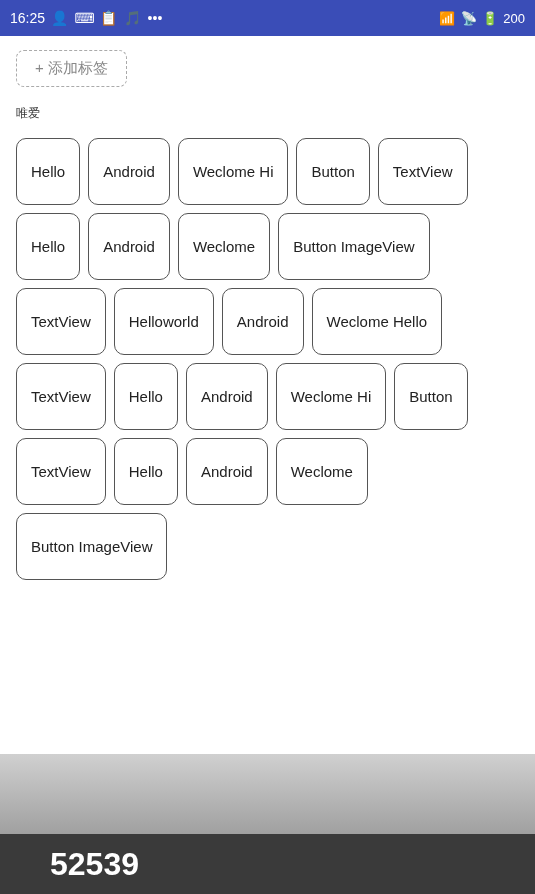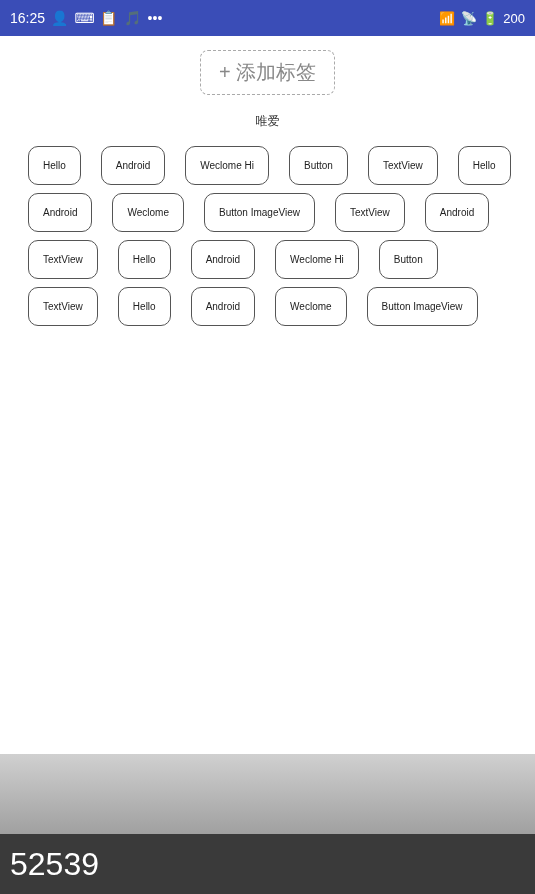--- a/index.html
+++ b/index.html
@@ -1,15 +1,15 @@
 <!DOCTYPE html>
 <html><head>
   <meta charset="utf-8">
   <style>
-    * { margin: 0; padding: 0; box-sizing: border-box; text-align: center; }
+    * { margin: 0; padding: 0; box-sizing: border-box; }
     html, body { width: 535px; height: 894px; overflow: hidden; font-family: sans-serif; background: #fff; }
 
     
     .status-bar {
       width: 535px;
       height: 36px;
       background: #3a4db7;
       display: flex;
       align-items: center;
       justify-content: space-between;
@@ -31,21 +31,21 @@
 
     
     .add-tag-btn {
       display: inline-flex;
       align-items: center;
       gap: 4px;
       border: 1.5px dashed #aaa;
       border-radius: 8px;
       padding: 8px 18px;
       color: #888;
-      font-size: 20px;
+      font-size: 15px;
       margin-bottom: 18px;
       cursor: pointer;
       background: #fff;
     }
 
     
     .section-label {
       font-size: 12px;
       color: #333;
       margin-bottom: 16px;
@@ -53,27 +53,26 @@
 
     
     .tags-container {
       display: flex;
       flex-wrap: wrap;
       gap: 8px;
     }
     .tag-chip {
       border: 1.5px solid #555;
       border-radius: 10px;
-      padding: 13px 14px;
-      font-size: 10px;
+      padding: 24px 14px;
+      font-size: 15px;
       color: #222;
       background: #fff;
       cursor: pointer;
       white-space: nowrap;
-      margin-left: 12px;
     }
 
     
     .footer-gradient {
       width: 535px;
       height: 80px;
       background: linear-gradient(to bottom, #d0d0d0, #a0a0a0);
     }
 
     
@@ -81,21 +80,22 @@
       width: 535px;
       height: 60px;
       background: #3a3a3a;
       display: flex;
       align-items: center;
       padding-left: 10px;
     }
     .number-text {
       color: #fff;
       font-size: 32px;
-      font-weight: normal;
+      font-weight: bold;
+      margin-left: 40px;
     }
   </style>
 </head>
 <body>
 
 <div class="status-bar">
   <div class="status-left">
     <span>16:25</span>
     <span>👤</span>
     <span>⌨</span>
@@ -118,21 +118,23 @@
       <div class="tag-chip">Hello</div>
       <div class="tag-chip">Android</div>
       <div class="tag-chip">Weclome Hi</div>
       <div class="tag-chip">Button</div>
       <div class="tag-chip">TextView</div>
       <div class="tag-chip">Hello</div>
       <div class="tag-chip">Android</div>
       <div class="tag-chip">Weclome</div>
       <div class="tag-chip">Button ImageView</div>
       <div class="tag-chip">TextView</div>
+      <div class="tag-chip">Helloworld</div>
       <div class="tag-chip">Android</div>
+      <div class="tag-chip">Weclome Hello</div>
       <div class="tag-chip">TextView</div>
       <div class="tag-chip">Hello</div>
       <div class="tag-chip">Android</div>
       <div class="tag-chip">Weclome Hi</div>
       <div class="tag-chip">Button</div>
       <div class="tag-chip">TextView</div>
       <div class="tag-chip">Hello</div>
       <div class="tag-chip">Android</div>
       <div class="tag-chip">Weclome</div>
       <div class="tag-chip">Button ImageView</div>

